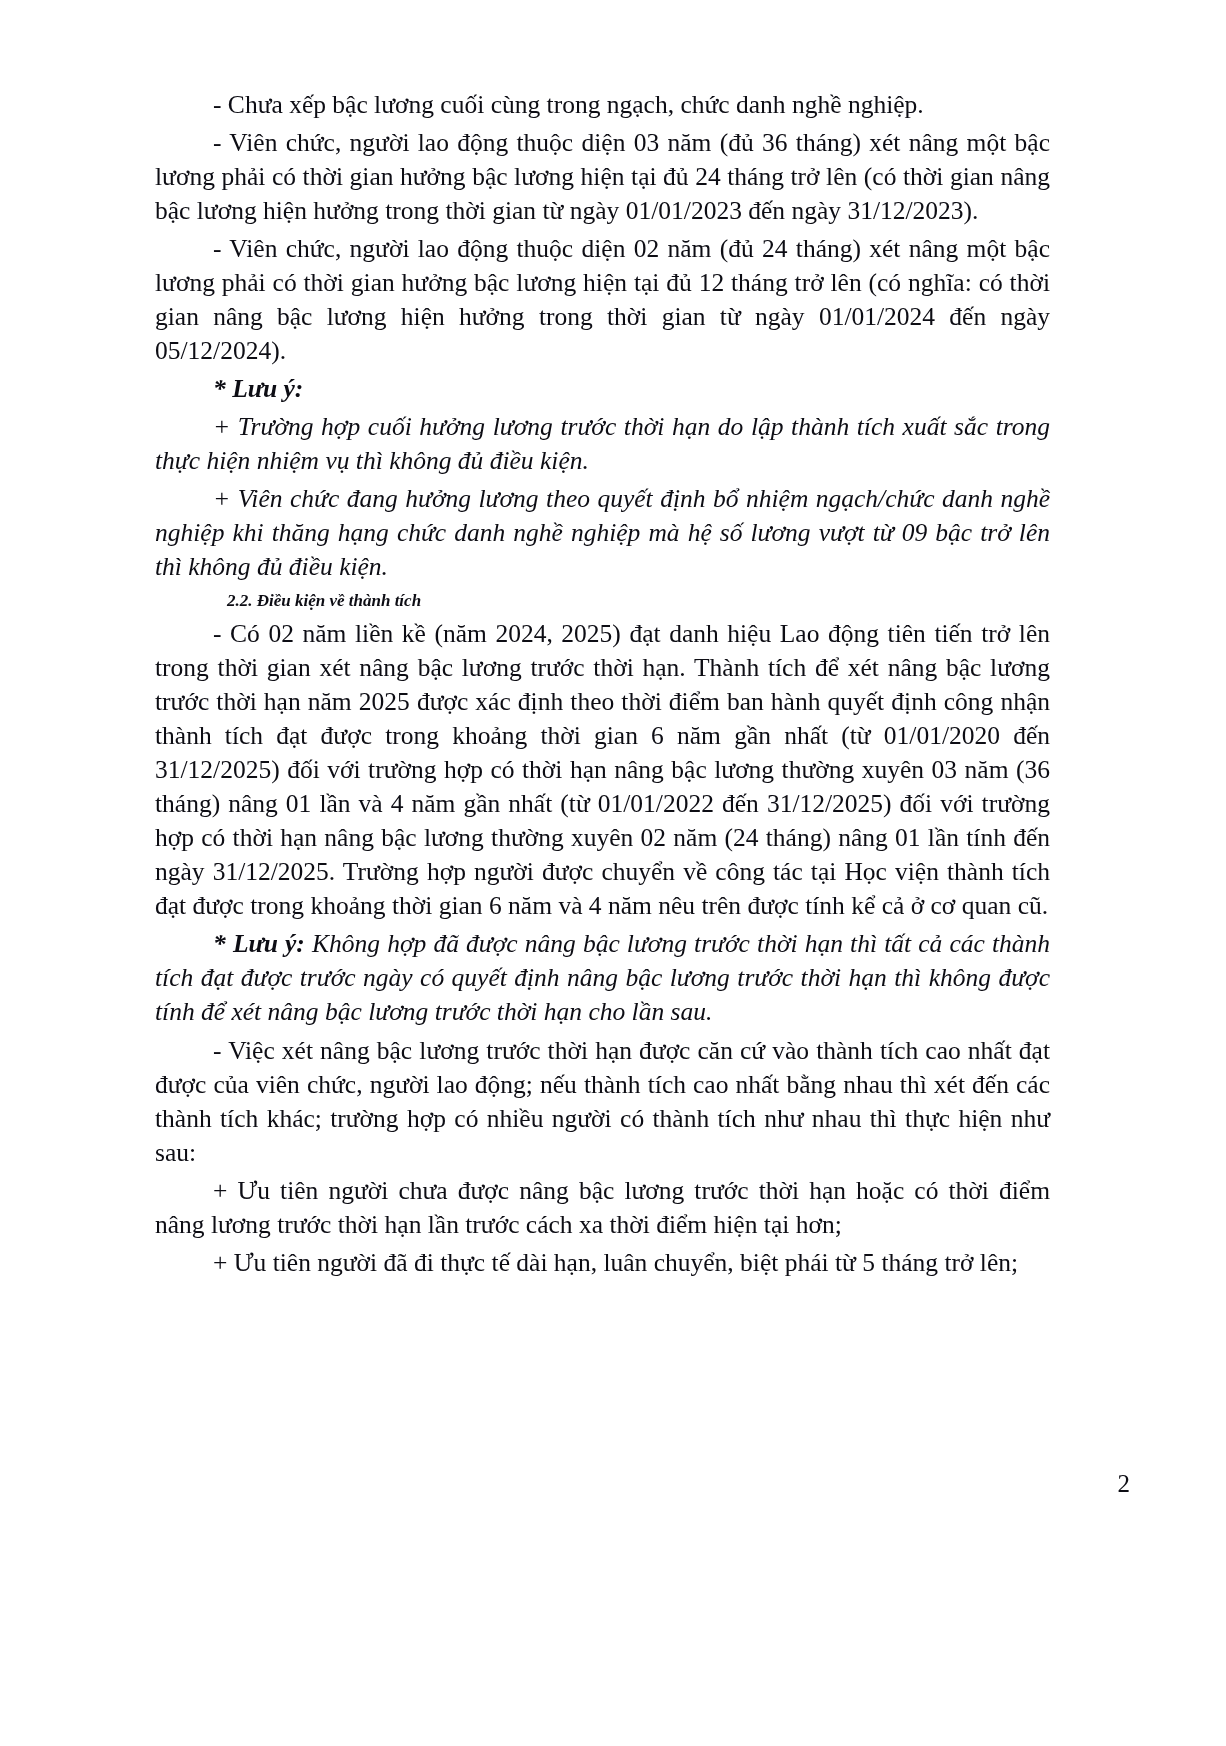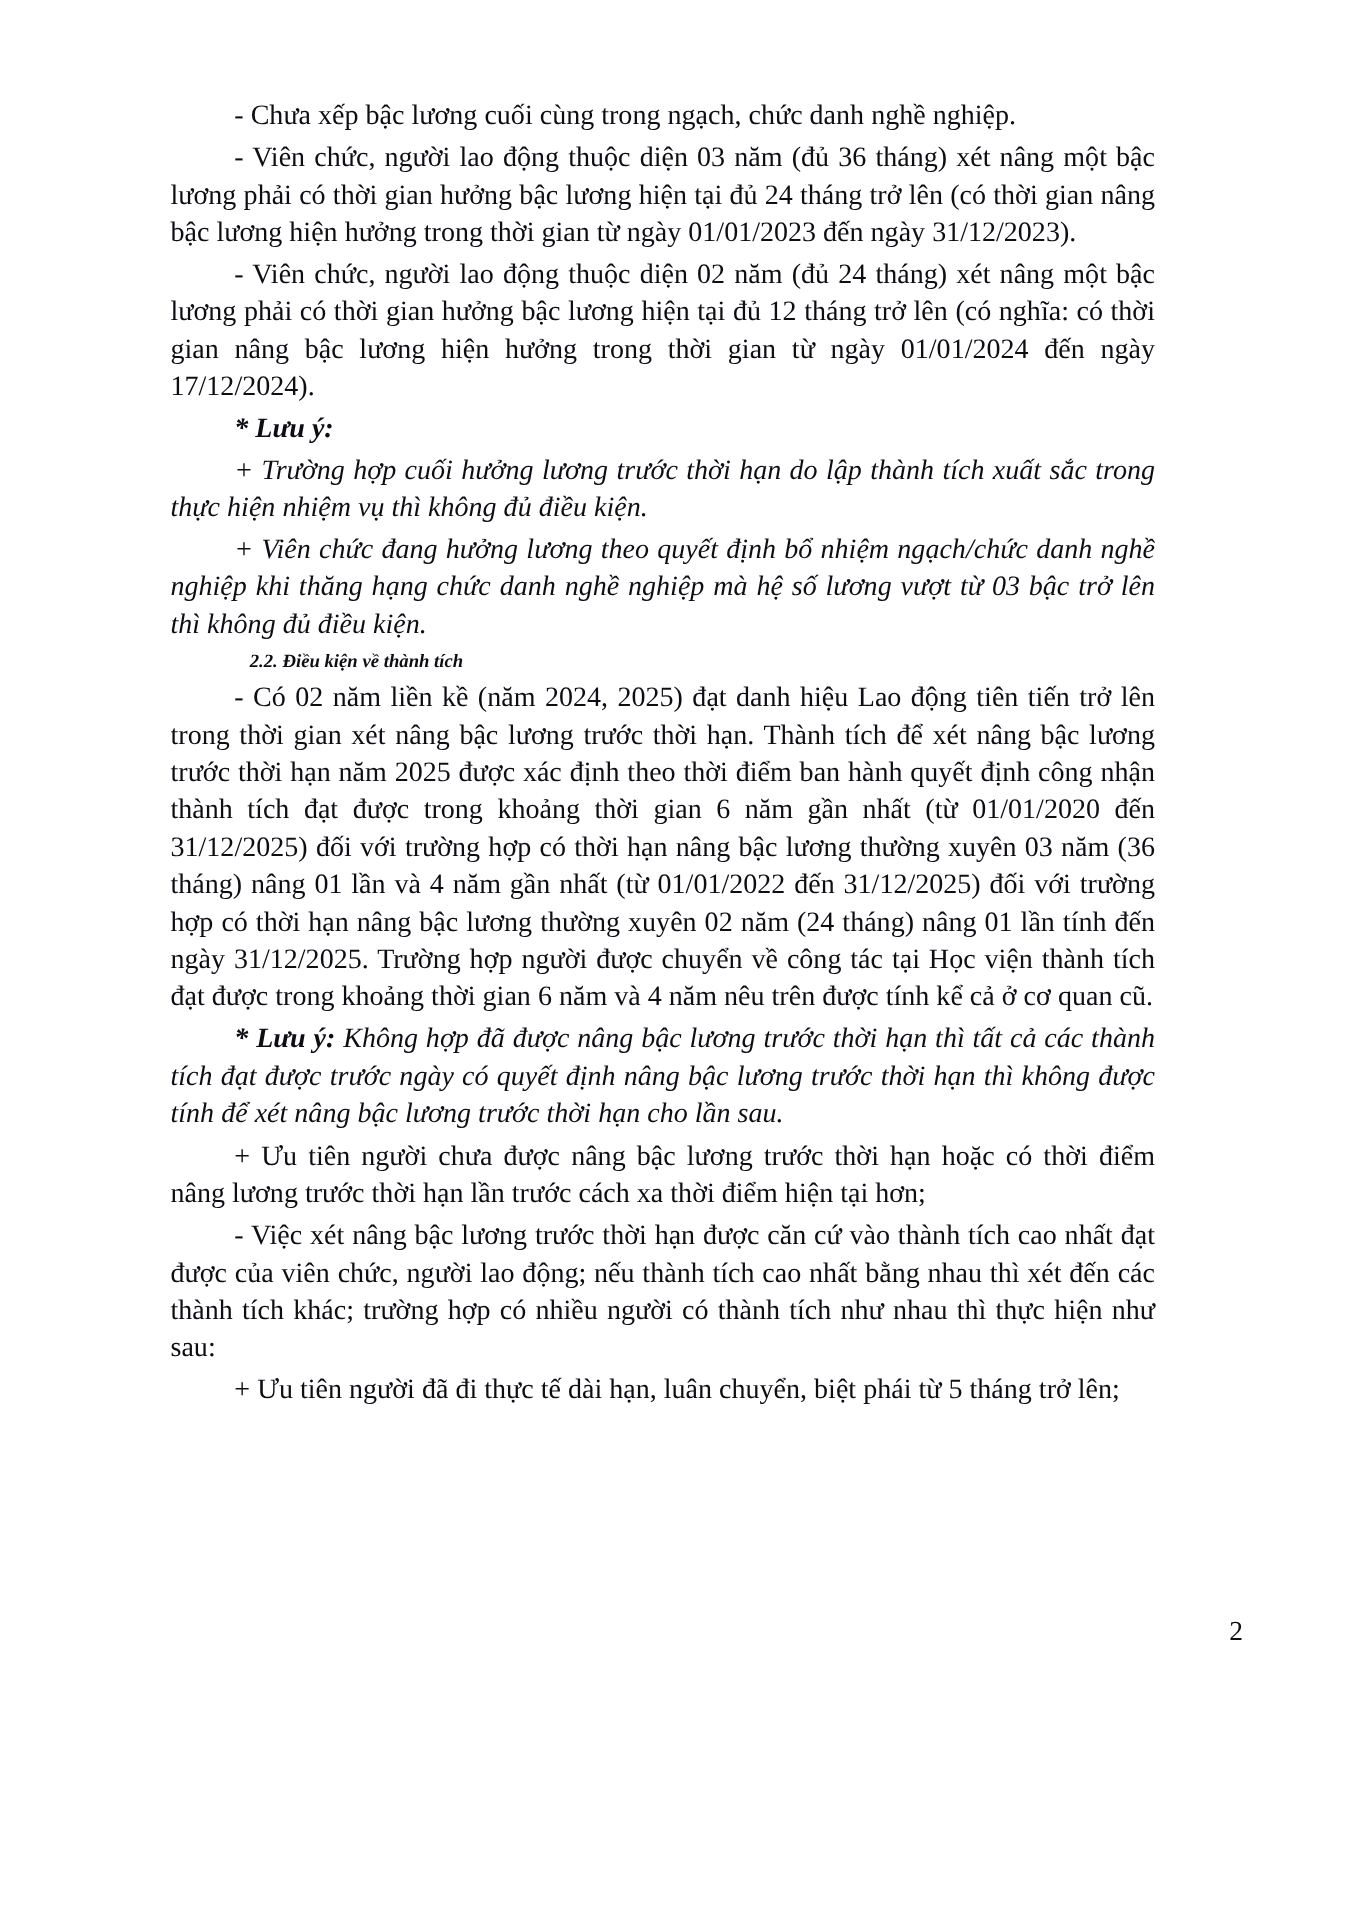--- a/index.html
+++ b/index.html
@@ -62,37 +62,37 @@
 </head>
 <body>
 
 <div class="page">
   <div class="content">
 
     <p>- Chưa xếp bậc lương cuối cùng trong ngạch, chức danh nghề nghiệp.</p>
 
     <p>- Viên chức, người lao động thuộc diện 03 năm (đủ 36 tháng) xét nâng một bậc lương phải có thời gian hưởng bậc lương hiện tại đủ 24 tháng trở lên (có thời gian nâng bậc lương hiện hưởng trong thời gian từ ngày 01/01/2023 đến ngày 31/12/2023).</p>
 
-    <p>- Viên chức, người lao động thuộc diện 02 năm (đủ 24 tháng) xét nâng một bậc lương phải có thời gian hưởng bậc lương hiện tại đủ 12 tháng trở lên (có nghĩa: có thời gian nâng bậc lương hiện hưởng trong thời gian từ ngày 01/01/2024 đến ngày 17/12/2024).</p>
+    <p>- Viên chức, người lao động thuộc diện 02 năm (đủ 24 tháng) xét nâng một bậc lương phải có thời gian hưởng bậc lương hiện tại đủ 12 tháng trở lên (có nghĩa: có thời gian nâng bậc lương hiện hưởng trong thời gian từ ngày 01/01/2024 đến ngày 05/12/2024).</p>
 
 
     <p class="bolditalic">* Lưu ý:</p>
 
     <p class="italic">+ Trường hợp cuối hưởng lương trước thời hạn do lập thành tích xuất sắc trong thực hiện nhiệm vụ thì không đủ điều kiện.</p>
 
-    <p class="italic">+ Viên chức đang hưởng lương theo quyết định bổ nhiệm ngạch/chức danh nghề nghiệp khi thăng hạng chức danh nghề nghiệp mà hệ số lương vượt từ 03 bậc trở lên thì không đủ điều kiện.</p>
+    <p class="italic">+ Viên chức đang hưởng lương theo quyết định bổ nhiệm ngạch/chức danh nghề nghiệp khi thăng hạng chức danh nghề nghiệp mà hệ số lương vượt từ 09 bậc trở lên thì không đủ điều kiện.</p>
 
     <p class="heading">2.2. Điều kiện về thành tích</p>
 
     <p>- Có 02 năm liền kề (năm 2024, 2025) đạt danh hiệu Lao động tiên tiến trở lên trong thời gian xét nâng bậc lương trước thời hạn. Thành tích để xét nâng bậc lương trước thời hạn năm 2025 được xác định theo thời điểm ban hành quyết định công nhận thành tích đạt được trong khoảng thời gian 6 năm gần nhất (từ 01/01/2020 đến 31/12/2025) đối với trường hợp có thời hạn nâng bậc lương thường xuyên 03 năm (36 tháng) nâng 01 lần và 4 năm gần nhất (từ 01/01/2022 đến 31/12/2025) đối với trường hợp có thời hạn nâng bậc lương thường xuyên 02 năm (24 tháng) nâng 01 lần tính đến ngày 31/12/2025. Trường hợp người được chuyển về công tác tại Học viện thành tích đạt được trong khoảng thời gian 6 năm và 4 năm nêu trên được tính kể cả ở cơ quan cũ.</p>
 
     <p class="italic"><span class="note-label">* Lưu ý:</span><span> Không hợp đã được nâng bậc lương trước thời hạn thì tất cả các thành tích đạt được trước ngày có quyết định nâng bậc lương trước thời hạn thì không được tính để xét nâng bậc lương trước thời hạn cho lần sau.</span></p>
 
+    <p>- Việc xét nâng bậc lương trước thời hạn được căn cứ vào thành tích cao nhất đạt được của viên chức, người lao động; nếu thành tích cao nhất bằng nhau thì xét đến các thành tích khác; trường hợp có nhiều người có thành tích như nhau thì thực hiện như sau:</p>
+
     <p>+ Ưu tiên người chưa được nâng bậc lương trước thời hạn hoặc có thời điểm nâng lương trước thời hạn lần trước cách xa thời điểm hiện tại hơn;</p>
-
-    <p>- Việc xét nâng bậc lương trước thời hạn được căn cứ vào thành tích cao nhất đạt được của viên chức, người lao động; nếu thành tích cao nhất bằng nhau thì xét đến các thành tích khác; trường hợp có nhiều người có thành tích như nhau thì thực hiện như sau:</p>
 
     <p>+ Ưu tiên người đã đi thực tế dài hạn, luân chuyển, biệt phái từ 5 tháng trở lên;</p>
 
   </div>
 
   <div class="page-number">2</div>
 </div>
 
 </body></html>

